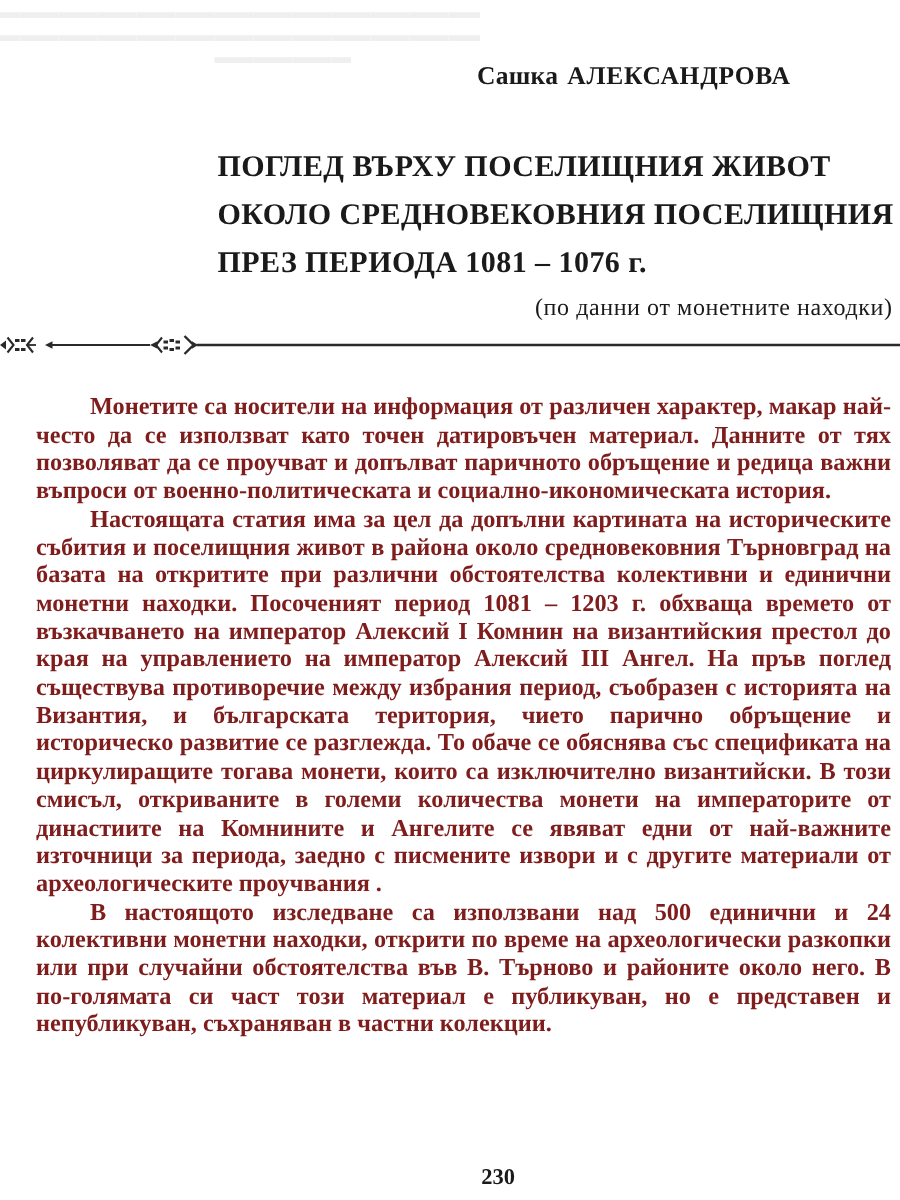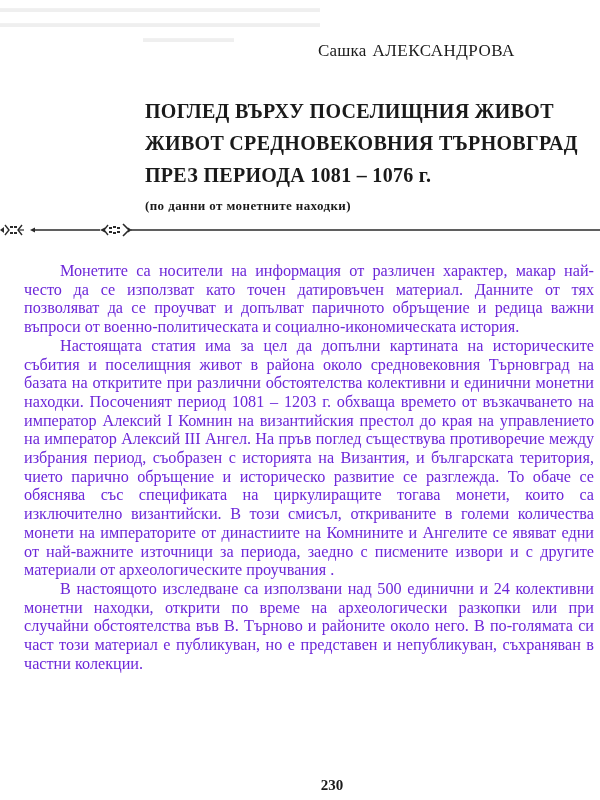--- a/index.html
+++ b/index.html
@@ -27,64 +27,65 @@
       font-weight: bold;
       color: #000;
       overflow: hidden;
       white-space: nowrap;
     }
     .author {
       position: absolute;
       top: 41px;
       left: 318px;
       font-size: 17px;
-      font-weight: normal;
+      font-weight: bold;
       letter-spacing: 0.2px;
     }
     .author .surname {
       margin-left: 6px;
       letter-spacing: 0.5px;
     }
     .title-block {
       position: absolute;
       top: 95px;
       left: 145px;
       width: 450px;
     }
     .title-line {
       font-size: 20px;
       font-weight: bold;
       line-height: 32px;
       letter-spacing: 0.3px;
       white-space: nowrap;
     }
     .title-sub {
-      font-size: 13px;
-      font-weight: bold;
+      font-size: 16px;
+      font-weight: normal;
       line-height: 30px;
       letter-spacing: 0.4px;
       white-space: nowrap;
+      text-align: right;
     }
     .ornament {
       position: absolute;
       top: 222px;
       left: 0;
       width: 600px;
       height: 16px;
     }
     .body-text {
       position: absolute;
       top: 262px;
       left: 24px;
       width: 570px;
       font-size: 16.2px;
       line-height: 18.7px;
       text-align: justify;
-      font-weight: normal;
-      color: #6d28d9;
+      font-weight: bold;
+      color: #7f1d1d;
     }
     .body-text p {
       margin: 0;
       text-indent: 36px;
       text-align: justify;
       text-align-last: left;
     }
     .page-number {
       position: absolute;
       top: 777px;
@@ -104,21 +105,21 @@
   ▬▬▬▬▬▬▬▬▬▬▬▬▬▬▬▬▬▬▬▬▬▬▬▬▬▬<br>
   &nbsp;&nbsp;&nbsp;&nbsp;&nbsp;&nbsp;&nbsp;&nbsp;&nbsp;&nbsp;&nbsp;&nbsp;&nbsp;&nbsp;&nbsp;&nbsp;&nbsp;&nbsp;&nbsp;&nbsp;&nbsp;&nbsp;&nbsp;&nbsp;&nbsp;&nbsp;&nbsp;&nbsp;&nbsp;&nbsp;&nbsp;&nbsp;&nbsp;&nbsp;&nbsp;&nbsp;&nbsp;&nbsp;&nbsp;&nbsp;&nbsp;&nbsp;&nbsp;&nbsp;▬▬▬▬▬▬▬
 </div>
 
 <div class="author">
   <span>Сашка</span><span class="surname">АЛЕКСАНДРОВА</span>
 </div>
 
 <div class="title-block">
   <div class="title-line">ПОГЛЕД ВЪРХУ ПОСЕЛИЩНИЯ ЖИВОТ</div>
-  <div class="title-line">ЖИВОТ СРЕДНОВЕКОВНИЯ ТЪРНОВГРАД</div>
+  <div class="title-line">ОКОЛО СРЕДНОВЕКОВНИЯ ПОСЕЛИЩНИЯ</div>
   <div class="title-line">ПРЕЗ ПЕРИОДА 1081 – 1076 г.</div>
   <div class="title-sub">(по данни от монетните находки)</div>
 </div>
 
 <div class="ornament">
   <svg width="600" height="16" viewBox="0 0 600 16" xmlns="http://www.w3.org/2000/svg">
     <g fill="#2a2a2a" stroke="#2a2a2a">
 
       <polygon points="0,8 4,5 4,11" stroke="none"></polygon>
       <path d="M5,3 L9,8 L5,13" fill="none" stroke-width="1.4"></path>

